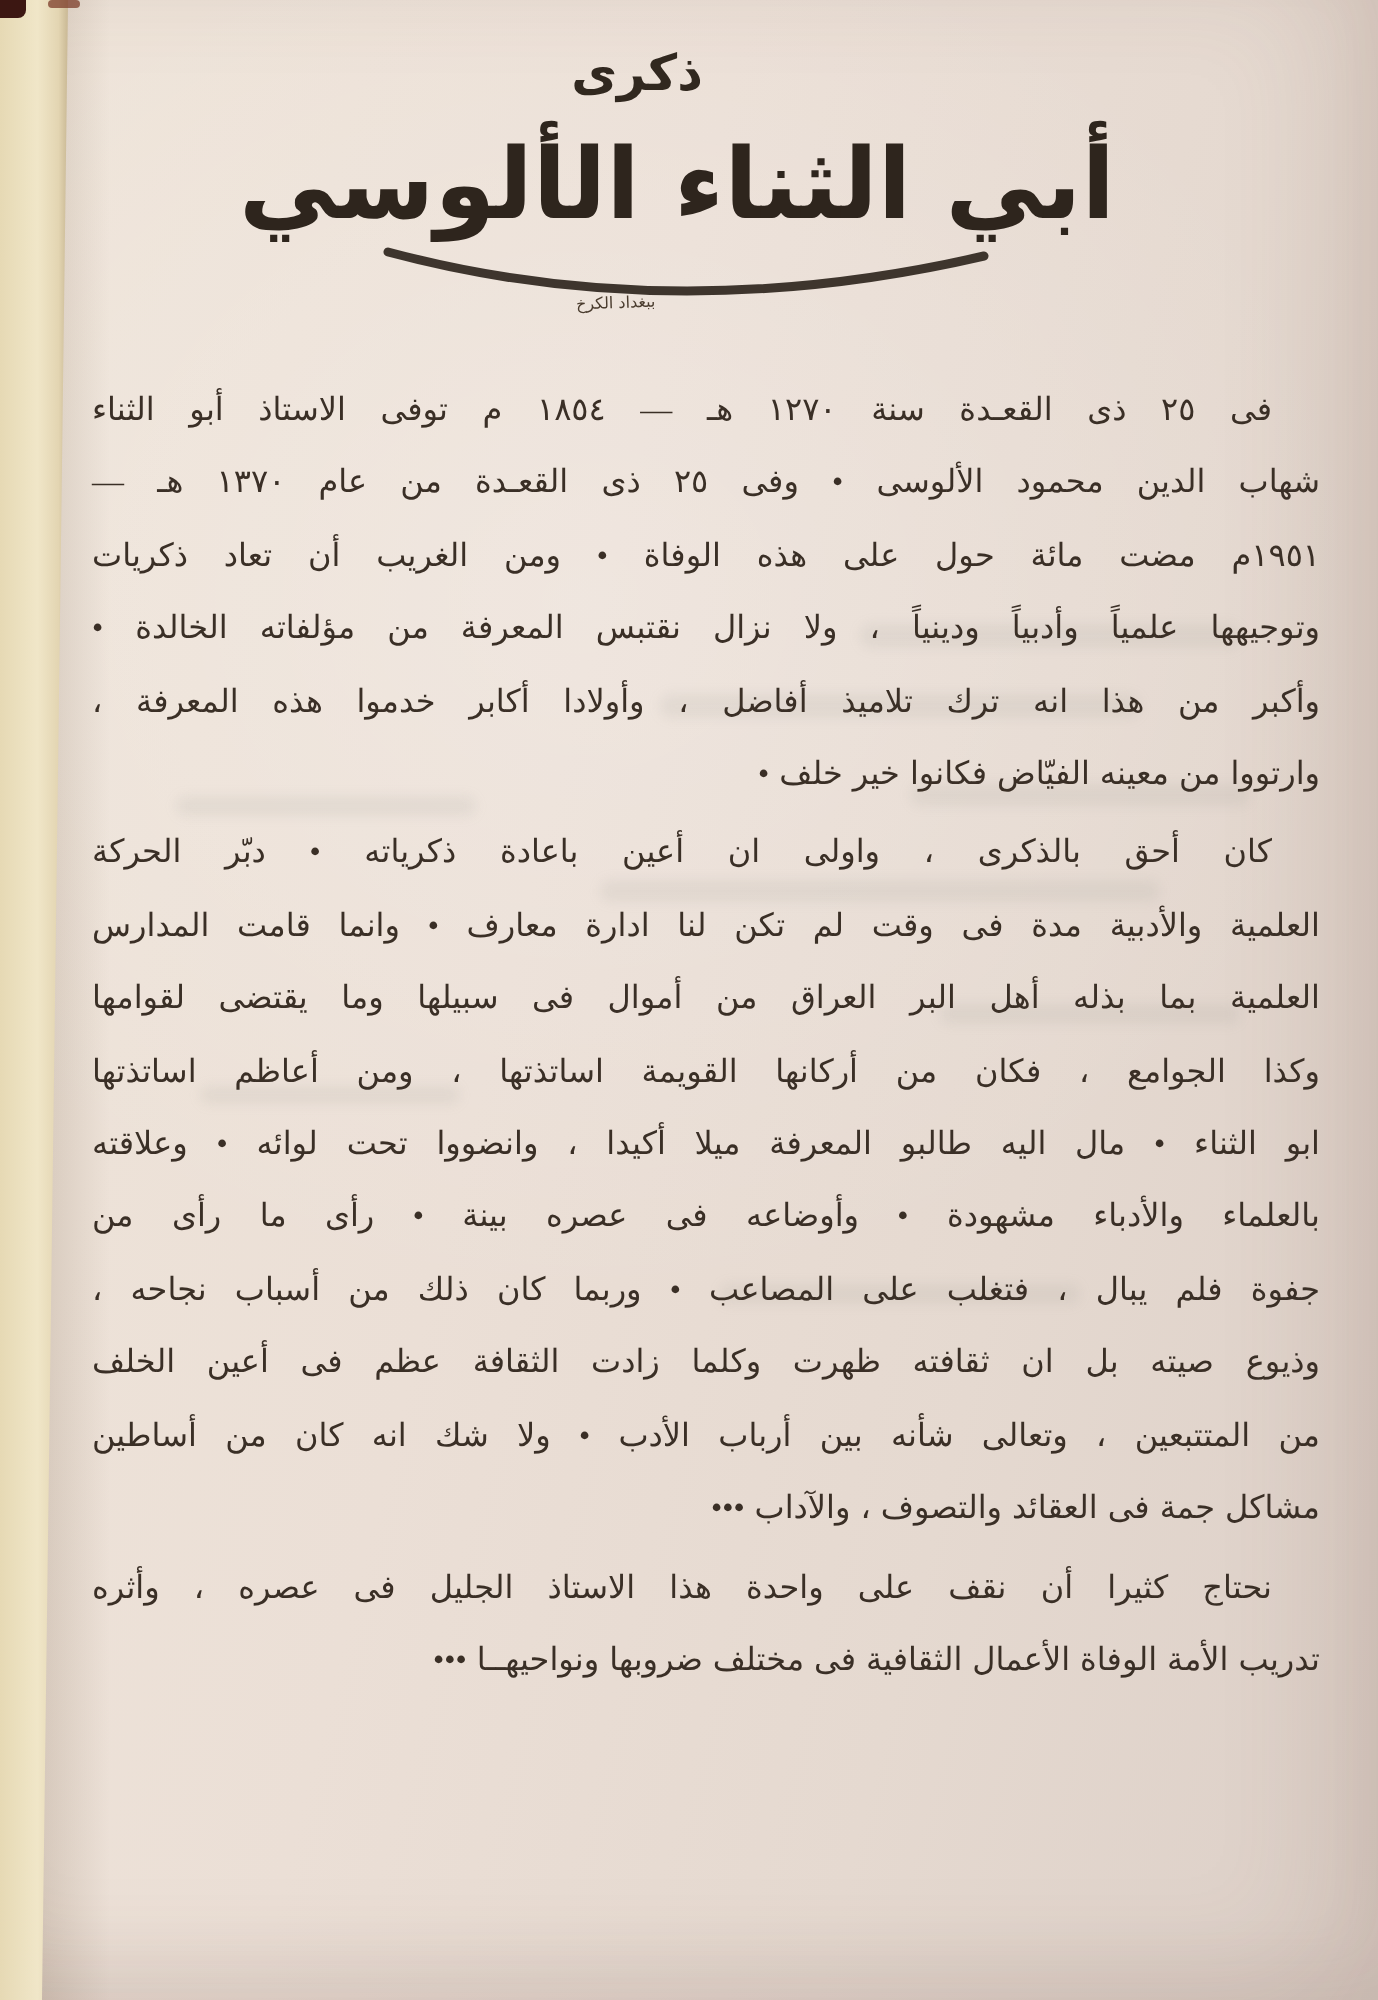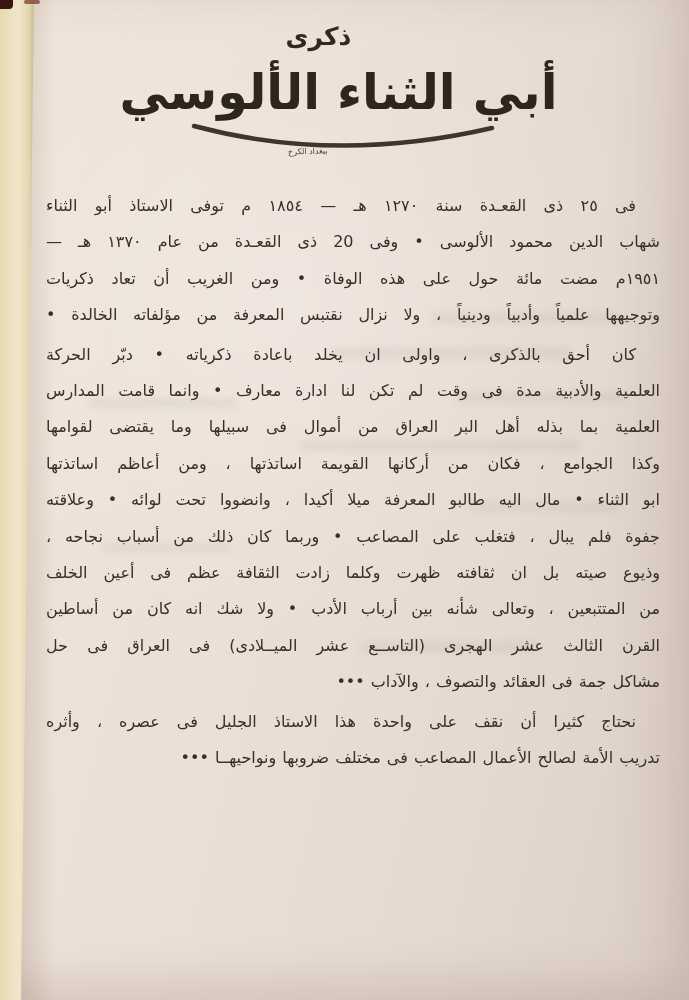--- a/index.html
+++ b/index.html
@@ -69,21 +69,21 @@
   .signature{
     position:absolute;left:288px;top:147px;
     font-size:8px;color:#4a3c2e;transform:rotate(-2deg);
     direction:rtl;letter-spacing:0;
   }
 
   .body-text{
     position:absolute;top:188px;left:36px;right:29px;
     font-size:16px;line-height:36.4px;
   }
-  .para{margin:0 0 3px 10px;}
+  .para{margin:0 0 3px 10px;font-family:Liberation Serif, serif;}
   .line{
     text-align:justify;text-align-last:justify;
     word-spacing:1px;
   }
   .line.first{padding-right:24px;}
   .line.last{text-align-last:right;}
 </style>
 </head>
 <body>
 
@@ -111,37 +111,39 @@
   <svg class="swash" width="315" height="38" viewBox="0 0 315 38">
     <path d="M8 8 Q 150 46, 306 10" stroke="#2f261e" stroke-width="4.5" fill="none" stroke-linecap="round" opacity="0.92"></path>
   </svg>
 
   <div class="signature">ببغداد الكرخ</div>
 
   <div class="body-text">
 
     <div class="para">
       <div class="line first">فى ٢٥ ذى القعـدة سنة ١٢٧٠ هـ — ١٨٥٤ م توفى الاستاذ أبو الثناء</div>
-      <div class="line">شهاب الدين محمود الألوسى • وفى 20 ذى القعـدة من عام ١٣٧٠ هـ —</div>
+      <div class="line">شهاب الدين محمود الألوسى • وفى ٢٥ ذى القعـدة من عام ١٣٧٠ هـ —</div>
       <div class="line">١٩٥١م مضت مائة حول على هذه الوفاة • ومن الغريب أن تعاد ذكريات</div>
       <div class="line">وتوجيهها علمياً وأدبياً ودينياً ، ولا نزال نقتبس المعرفة من مؤلفاته الخالدة •</div>
+      <div class="line">وأكبر من هذا انه ترك تلاميذ أفاضل ، وأولادا أكابر خدموا هذه المعرفة ،</div>
+      <div class="line last">وارتووا من معينه الفيّاض فكانوا خير خلف •</div>
     </div>
 
     <div class="para">
-      <div class="line first">كان أحق بالذكرى ، واولى ان يخلد باعادة ذكرياته • دبّر الحركة</div>
+      <div class="line first">كان أحق بالذكرى ، واولى ان أعين باعادة ذكرياته • دبّر الحركة</div>
       <div class="line">العلمية والأدبية مدة فى وقت لم تكن لنا ادارة معارف • وانما قامت المدارس</div>
       <div class="line">العلمية بما بذله أهل البر العراق من أموال فى سبيلها وما يقتضى لقوامها</div>
       <div class="line">وكذا الجوامع ، فكان من أركانها القويمة اساتذتها ، ومن أعاظم اساتذتها</div>
       <div class="line">ابو الثناء • مال اليه طالبو المعرفة ميلا أكيدا ، وانضووا تحت لوائه • وعلاقته</div>
+      <div class="line">بالعلماء والأدباء مشهودة • وأوضاعه فى عصره بينة • رأى ما رأى من</div>
       <div class="line">جفوة فلم يبال ، فتغلب على المصاعب • وربما كان ذلك من أسباب نجاحه ،</div>
       <div class="line">وذيوع صيته بل ان ثقافته ظهرت وكلما زادت الثقافة عظم فى أعين الخلف</div>
       <div class="line">من المتتبعين ، وتعالى شأنه بين أرباب الأدب • ولا شك انه كان من أساطين</div>
-      <div class="line">القرن الثالث عشر الهجرى (التاســع عشر الميــلادى) فى العراق فى حل</div>
       <div class="line last">مشاكل جمة فى العقائد والتصوف ، والآداب •••</div>
     </div>
 
     <div class="para">
       <div class="line first">نحتاج كثيرا أن نقف على واحدة هذا الاستاذ الجليل فى عصره ، وأثره</div>
-      <div class="line last">تدريب الأمة لصالح الأعمال المصاعب فى مختلف ضروبها ونواحيهــا •••</div>
+      <div class="line last">تدريب الأمة الوفاة الأعمال الثقافية فى مختلف ضروبها ونواحيهــا •••</div>
     </div>
 
   </div>
 </div>
 
 </body></html>

